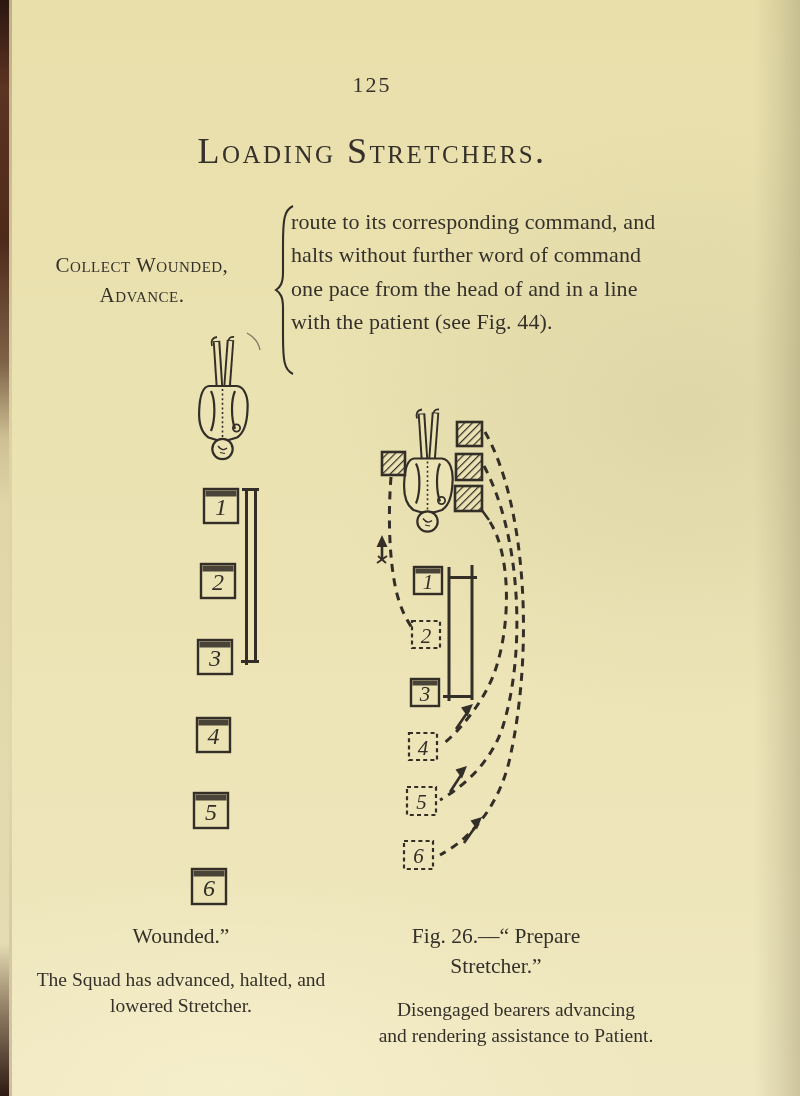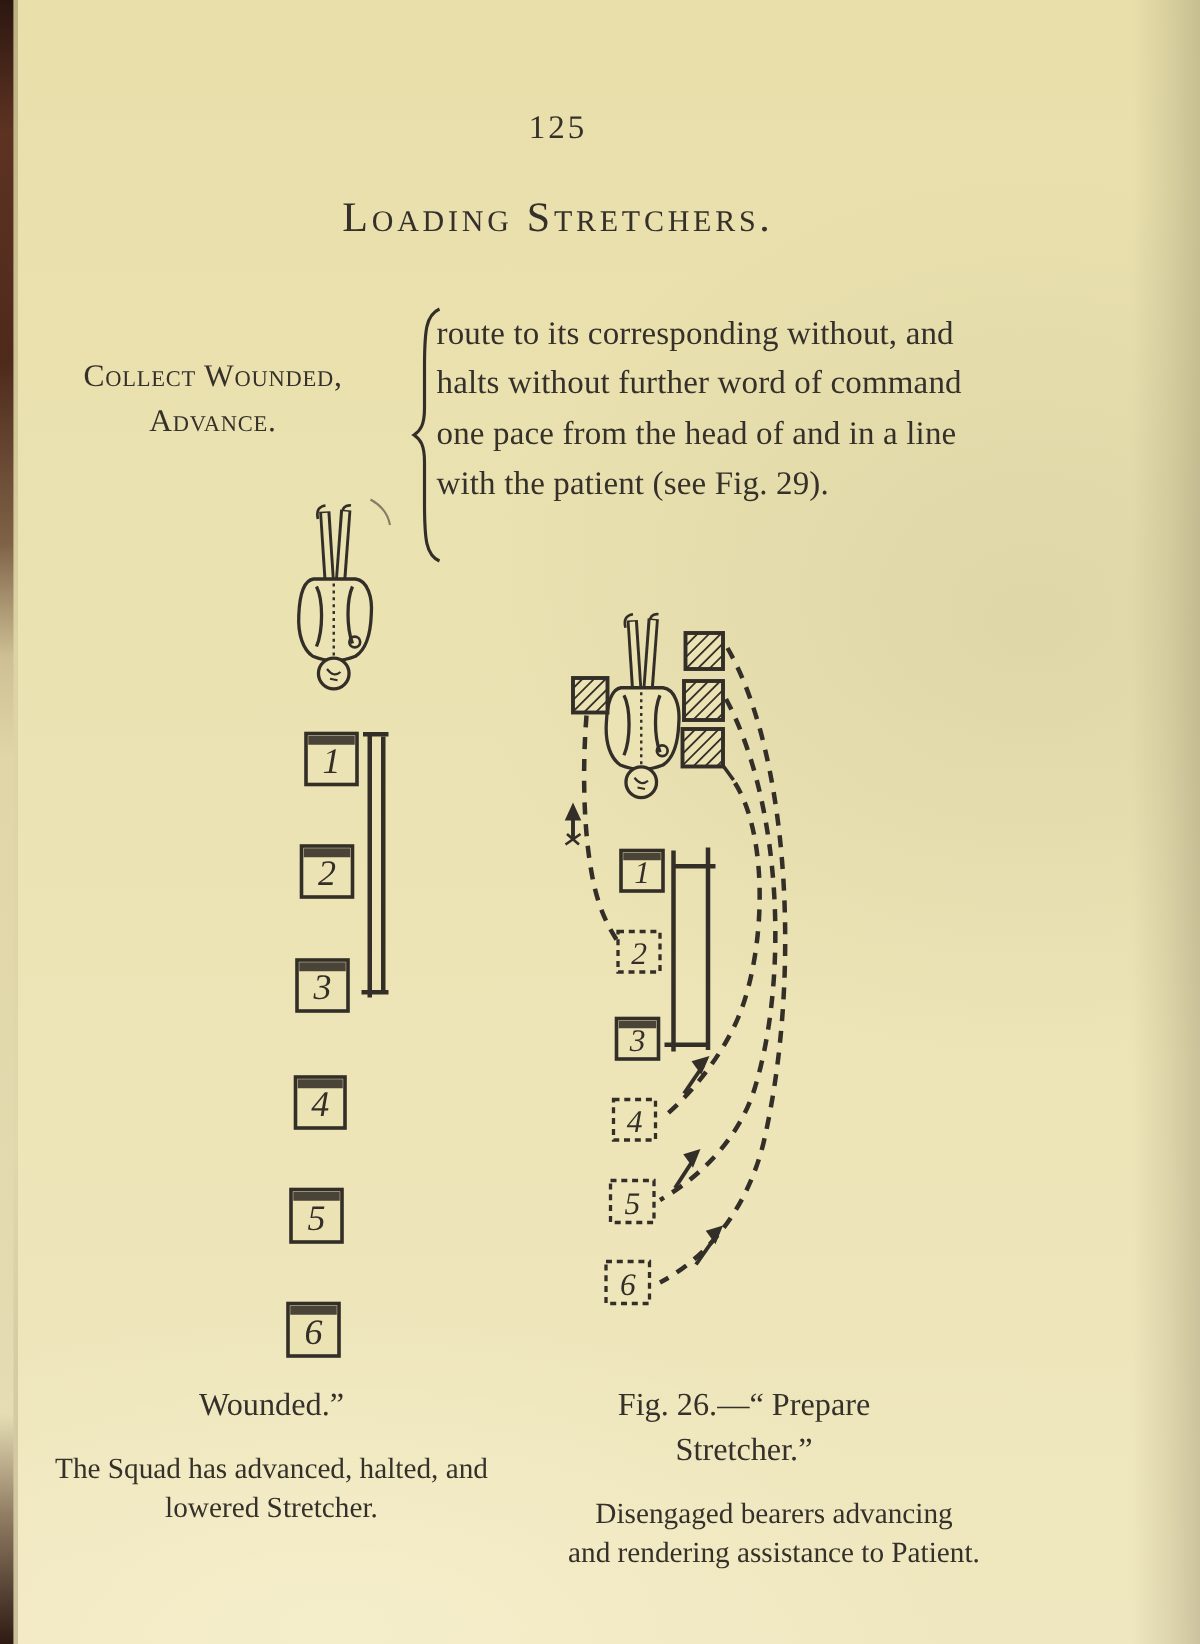--- a/index.html
+++ b/index.html
@@ -27,24 +27,24 @@
   .edge-right{
     position:absolute;right:0;top:0;width:46px;height:1096px;
     background:linear-gradient(90deg, rgba(150,140,100,0) 0%, rgba(145,135,98,0.18) 55%, rgba(130,120,88,0.32) 100%);
   }
   .page-number{
     position:absolute;left:0;top:72px;width:744px;text-align:center;
     font-size:22px;letter-spacing:2px;
   }
   .page-title{
     position:absolute;left:0;top:130px;width:744px;text-align:center;
-    font-variant:small-caps;font-size:28px;letter-spacing:2.5px;
+    font-variant:small-caps;font-size:36px;letter-spacing:2.5px;
   }
   .command-label{
-    position:absolute;left:28px;top:235px;width:228px;text-align:center;
+    position:absolute;left:28px;top:250px;width:228px;text-align:center;
     font-variant:small-caps;font-size:21px;line-height:30px;letter-spacing:0.5px;
   }
   .paragraph{
     position:absolute;left:291px;top:205px;width:478px;
     font-size:22px;line-height:33.4px;letter-spacing:0.1px;
   }
   .paragraph .pline{white-space:nowrap;}
   .paragraph .indent{text-indent:24px;}
   .caption{position:absolute;text-align:center;}
   .caption .cap-line{font-size:21.5px;line-height:30px;white-space:nowrap;}
@@ -83,24 +83,24 @@
 
   <div class="page-number">125</div>
   <div class="page-title">Loading Stretchers.</div>
 
   <div class="command-label">
     <div>Collect Wounded,</div>
     <div>Advance.</div>
   </div>
 
   <div class="paragraph">
-    <div class="pline">route to its corresponding without, and</div>
+    <div class="pline">route to its corresponding command, and</div>
     <div class="pline">halts without further word of command</div>
     <div class="pline">one pace from the head of and in a line</div>
-    <div class="pline">with the patient (see Fig. 29).</div>
+    <div class="pline">with the patient (see Fig. 44).</div>
   </div>
 
   <svg class="figures-layer" width="800" height="1096" viewBox="0 0 800 1096">
     <defs>
       <pattern id="hatch" patternUnits="userSpaceOnUse" width="5.5" height="5.5" patternTransform="rotate(45)">
         <rect width="5.5" height="5.5" fill="#ece3b4"></rect>
         <line x1="0" y1="0" x2="0" y2="5.5" stroke="#332e27" stroke-width="2.4"></line>
       </pattern>
       <g id="patient-figure">
         <path class="ink" stroke-width="1.8" d="M 212,346 q -2,-8 5,-9"></path>

